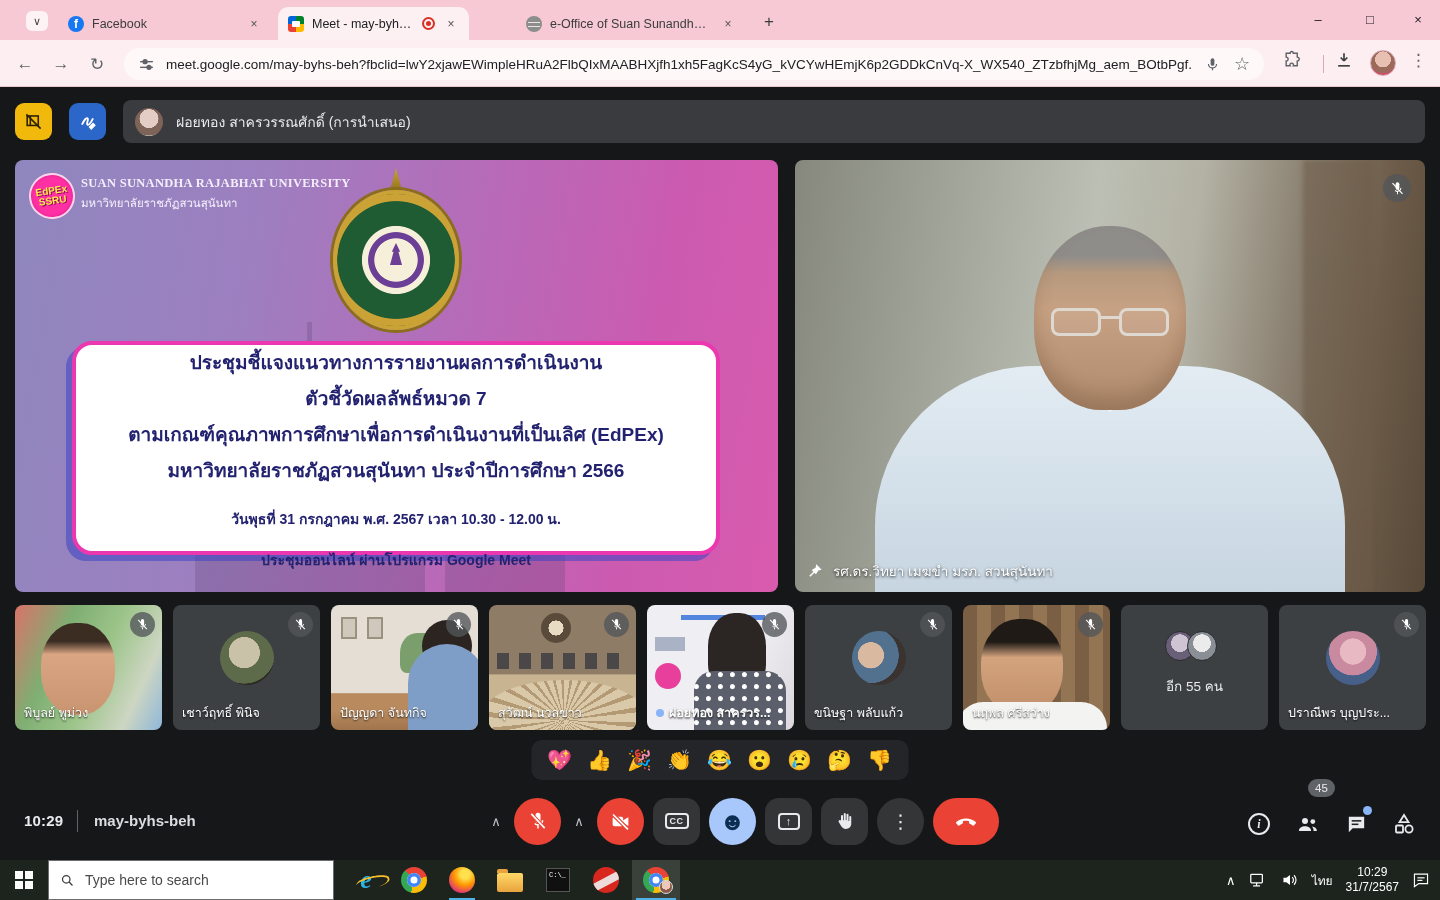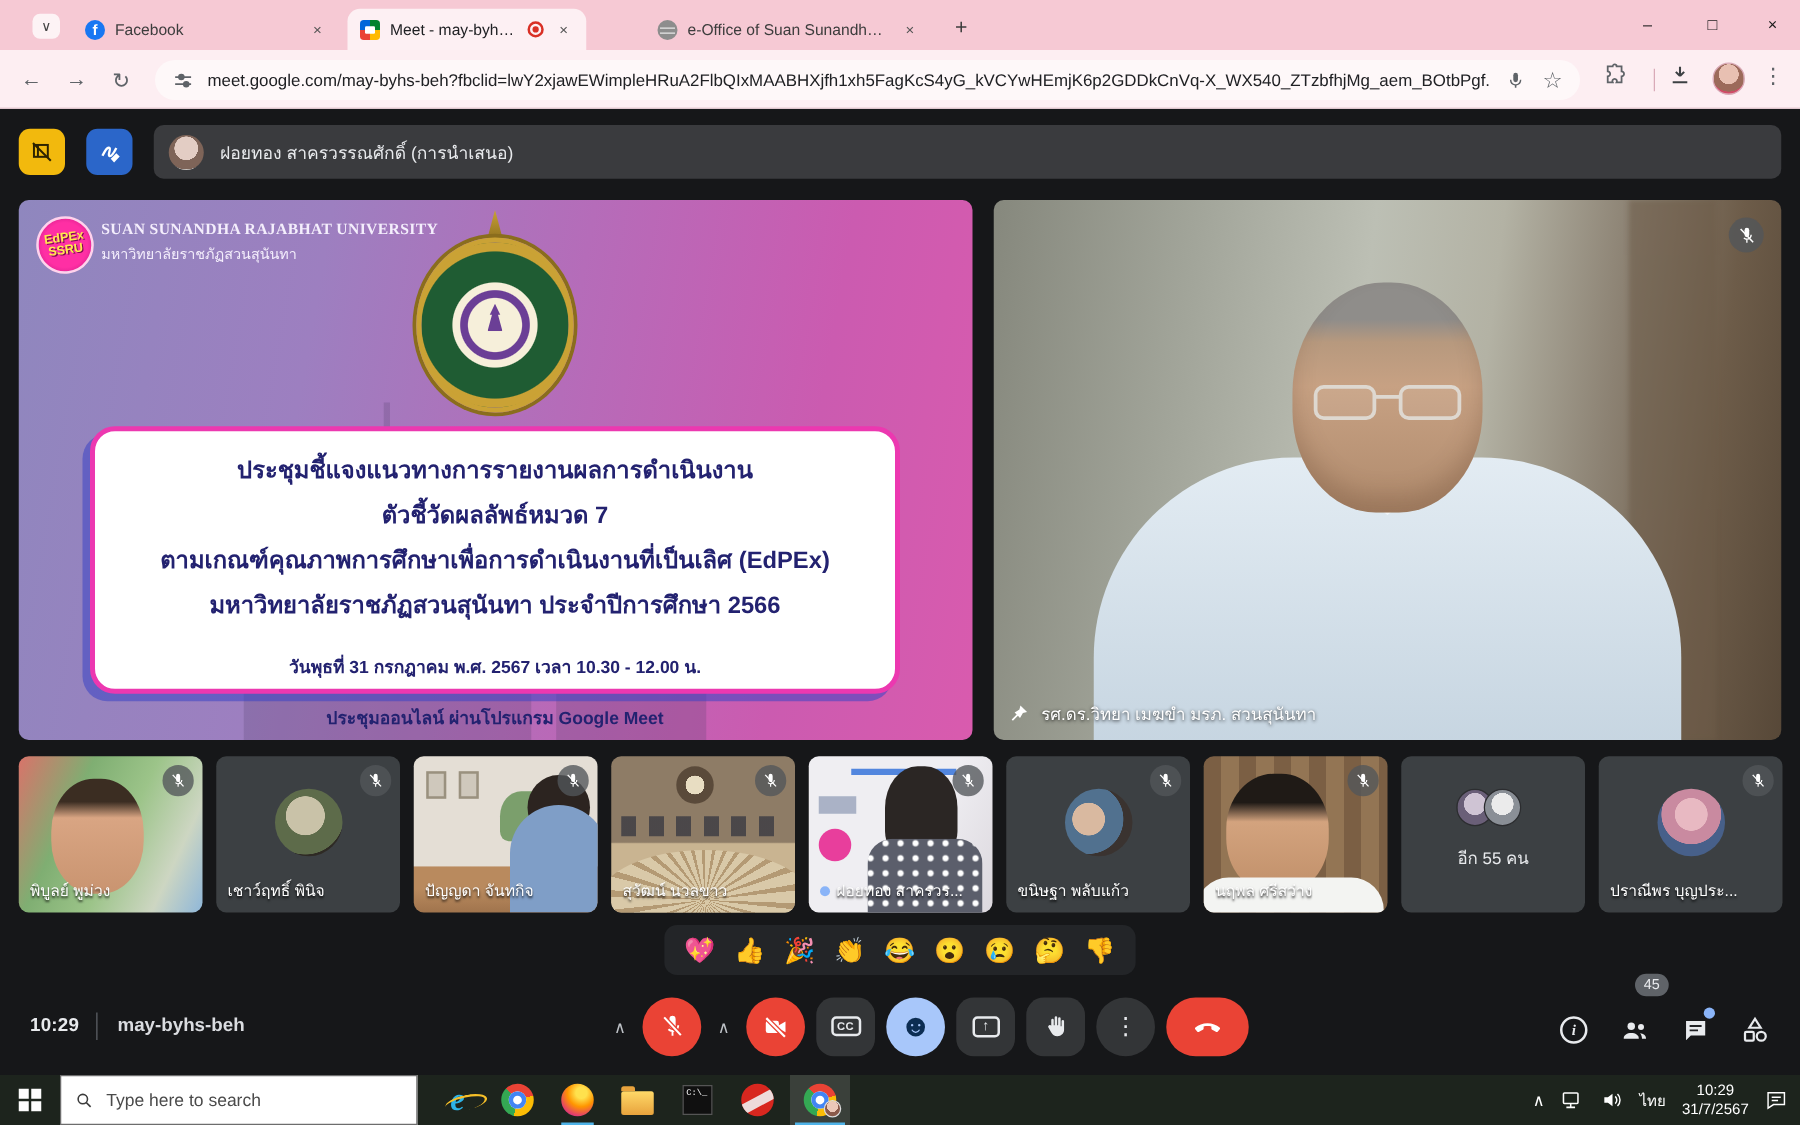--- a/index.html
+++ b/index.html
@@ -52,21 +52,21 @@
   .slide-badge span { font-size:10px; font-weight:bold; color:#ffe94d; line-height:10px; text-shadow:1px 1px 0 #7e0d52; }
   .uni-lines { position:absolute; left:66px; top:16px; color:#f4eefc; }
   .uni-en { font-size:12.5px; font-weight:bold; letter-spacing:.3px; font-family:"Liberation Serif", serif; }
   .uni-th { font-size:11.5px; margin-top:3px; }
   .seal { position:absolute; left:318px; top:8px; width:126px; height:170px; }
   .seal .spire { position:absolute; left:56px; top:0; width:14px; height:26px; background:linear-gradient(#caa235,#8a6d1d); clip-path:polygon(50% 0,100% 100%,0 100%); }
   .seal .disc { position:absolute; left:0; top:22px; width:126px; height:140px; border-radius:50%;
     background:radial-gradient(circle,#f6efda 0 24%, #6b3f96 25% 31%, #f6efda 32% 38%, #1f5c33 39% 66%, #caa235 67% 74%, #1f5c33 75% 100%);
     border:4px solid #caa235; box-shadow:0 0 0 3px #8a6d1d; }
   .seal .pagoda { position:absolute; left:57px; top:75px; width:12px; height:22px; background:#6b3f96; clip-path:polygon(50% 0,85% 40%,70% 40%,100% 100%,0 100%,30% 40%,15% 40%); }
-  .slide-box { position:absolute; left:57px; top:181px; width:648px; height:214px; background:#fff; border-radius:20px; border:4px solid #ec38b0; box-shadow:-6px 6px 0 rgba(58,68,196,.55); padding-top:14px; text-align:center; }
+  .slide-box { position:absolute; left:57px; top:181px; width:648px; height:214px; background:#fff; border-radius:20px; border:4px solid #ec38b0; box-shadow:-6px 6px 0 rgba(58,68,196,.55); padding-top:0; text-align:center; }
   .slide-box .t { color:#232270; font-weight:bold; font-size:19px; line-height:36px; }
   .slide-box .s { color:#232270; font-weight:bold; font-size:14px; line-height:21px;margin-top:20px; }
   .slide-box .s:first-of-type { margin-top:8px; }
 
   .pinned { position:absolute; left:795px; top:72px; width:630px; height:432px; border-radius:8px; overflow:hidden;
     background:linear-gradient(97deg,#86887d 0%,#a3a69b 25%,#bcbfb4 45%,#b3b2a4 60%,#8c8273 75%,#6d5c49 88%,#574838 100%); }
   .pinned .doorband { position:absolute; right:52px; top:0; width:70px; height:100%; background:linear-gradient(#7d6p52,#6d5c49); background:#6d5c49; opacity:.55; filter:blur(2px); }
   .ph-body { position:absolute; left:50%; transform:translateX(-50%); bottom:-14px; width:470px; height:240px; background:linear-gradient(#e3ecf3,#c5d4e0); border-radius:160px 160px 0 0; }
   .ph-neck { position:absolute; left:50%; transform:translateX(-50%); bottom:196px; width:74px; height:52px; background:#c49a7c; border-radius:12px; }
   .ph-head { position:absolute; left:50%; transform:translateX(-50%); top:66px; width:152px; height:184px; border-radius:48% 48% 44% 44%; background:linear-gradient(#8f8d8a 0 16%, #b7997e 26%, #c7a183 45%, #b08b6d 100%); box-shadow:inset 0 -14px 18px rgba(90,60,40,.25); }
@@ -87,21 +87,21 @@
   .t2 { left:173px; } .t2 .tile-avatar { background:radial-gradient(circle at 45% 40%, #c9c2a8 0 35%, #5d6b4a 36% 70%, #2e2a24 71%); }
   .t3 { left:331px; background:linear-gradient(#e4ded5 0 70%, #b98a5e 71% 85%, #a0744d 100%); }
   .t3 .person { position:absolute; right:-8px; bottom:0; width:78px; height:86px; border-radius:40px 40px 0 0; background:#7f9ec7; }
   .t3 .hair { position:absolute; right:6px; bottom:58px; width:50px; height:52px; border-radius:50%; background:#2c2420; }
   .t3 .plant { position:absolute; right:44px; top:28px; width:34px; height:40px; border-radius:50% 20% 50% 20%; background:#6f9860; opacity:.9; }
   .t3 .frame { position:absolute; top:12px; width:16px; height:22px; background:#cfc8bc; border:2px solid #9a917f; }
   .t4 { left:489px; background:linear-gradient(#8e7c66 0 55%, #c9b491 56% 100%); }
   .t4 .wallseal { position:absolute; left:52px; top:8px; width:30px; height:30px; border-radius:50%; background:radial-gradient(#e8ddc2 0 35%, #5a4a3a 36%); }
   .t4 .row { position:absolute; left:8px; top:48px; width:130px; height:16px; background:repeating-linear-gradient(90deg,#3a3a42 0 12px,#8e7c66 12px 22px); opacity:.8; }
   .t4 .fan { position:absolute; left:-10px; bottom:-30px; width:170px; height:80px; border-radius:50%; background:repeating-conic-gradient(from 240deg,#d9c9a8 0 8deg,#b49a74 8deg 12deg); }
-  .t5 { left:647px; background:linear-gradient(115deg,#efeef2 0 60%,#dcd8de 100%); }
+  .t5 { left:647px; background:linear-gradient(115deg,#efeef2 0 60%,#dcd8de 100%);font-weight:bold; }
   .t5 .bdtxt { position:absolute; left:34px; top:10px; width:84px; height:5px; background:#2a6bd8; opacity:.8; }
   .t5 .bdtxt2 { position:absolute; left:8px; top:32px; width:30px; height:14px; background:#7b8aa8; opacity:.6; }
   .t5 .pinkdot { position:absolute; left:8px; top:58px; width:26px; height:26px; border-radius:50%; background:#e83e9c; }
   .t5 .hair { position:absolute; right:28px; top:8px; width:58px; height:74px; border-radius:45% 45% 30% 30%; background:#2b2624; }
   .t5 .floral { position:absolute; right:8px; top:66px; width:92px; height:60px; border-radius:20px 20px 0 0; background:radial-gradient(circle at 20% 30%, #fff 2px, transparent 3px) 0 0/12px 12px, #5b5e6b; }
   .t6 { left:805px; } .t6 .tile-avatar { background:radial-gradient(circle at 35% 45%, #d9b9a0 0 28%, #51718f 29% 60%, #3a3330 61%); }
   .t7 { left:963px; background:repeating-linear-gradient(90deg,#7b5f44 0 14px,#937554 14px 28px); }
   .t7 .face { position:absolute; left:18px; top:14px; width:82px; height:96px; border-radius:46%; background:linear-gradient(#1f1a16 0 24%, #d3a37e 40%, #c08f69 100%); }
   .t7 .shirt { position:absolute; left:-6px; bottom:-8px; width:150px; height:36px; background:#f3f4f2; border-radius:26px 26px 0 0; }
   .t8 { left:1121px; }

